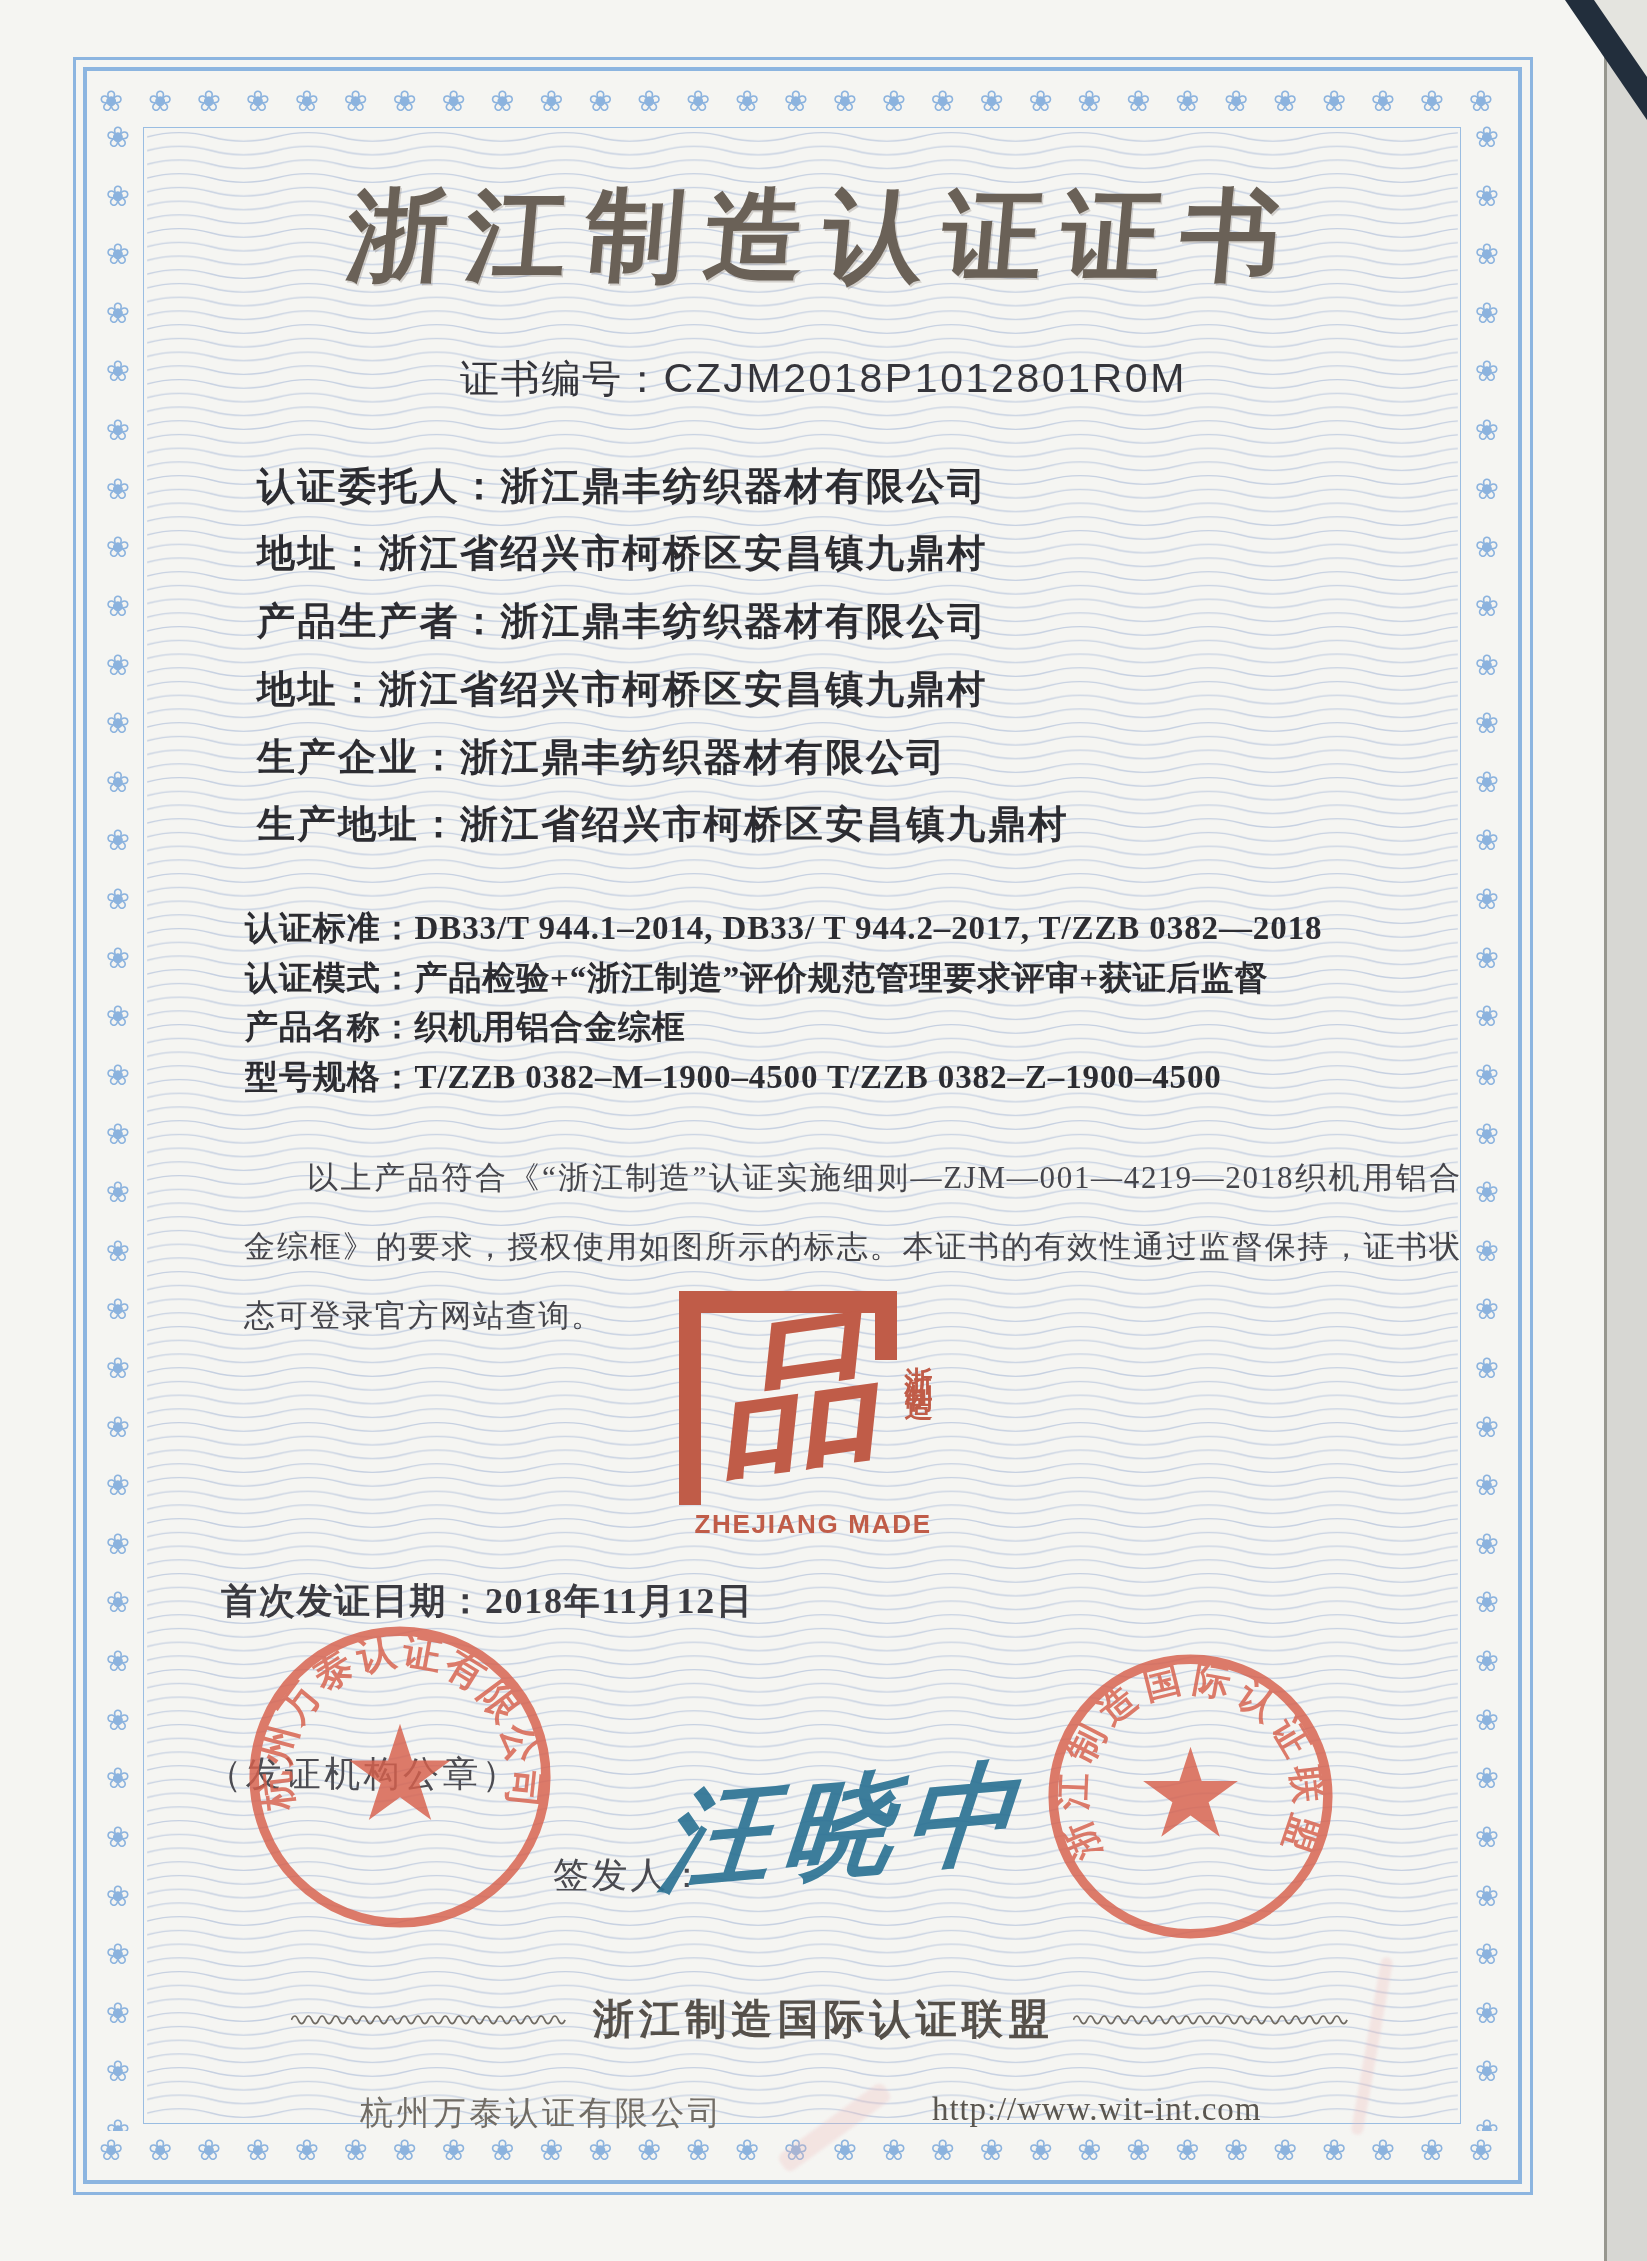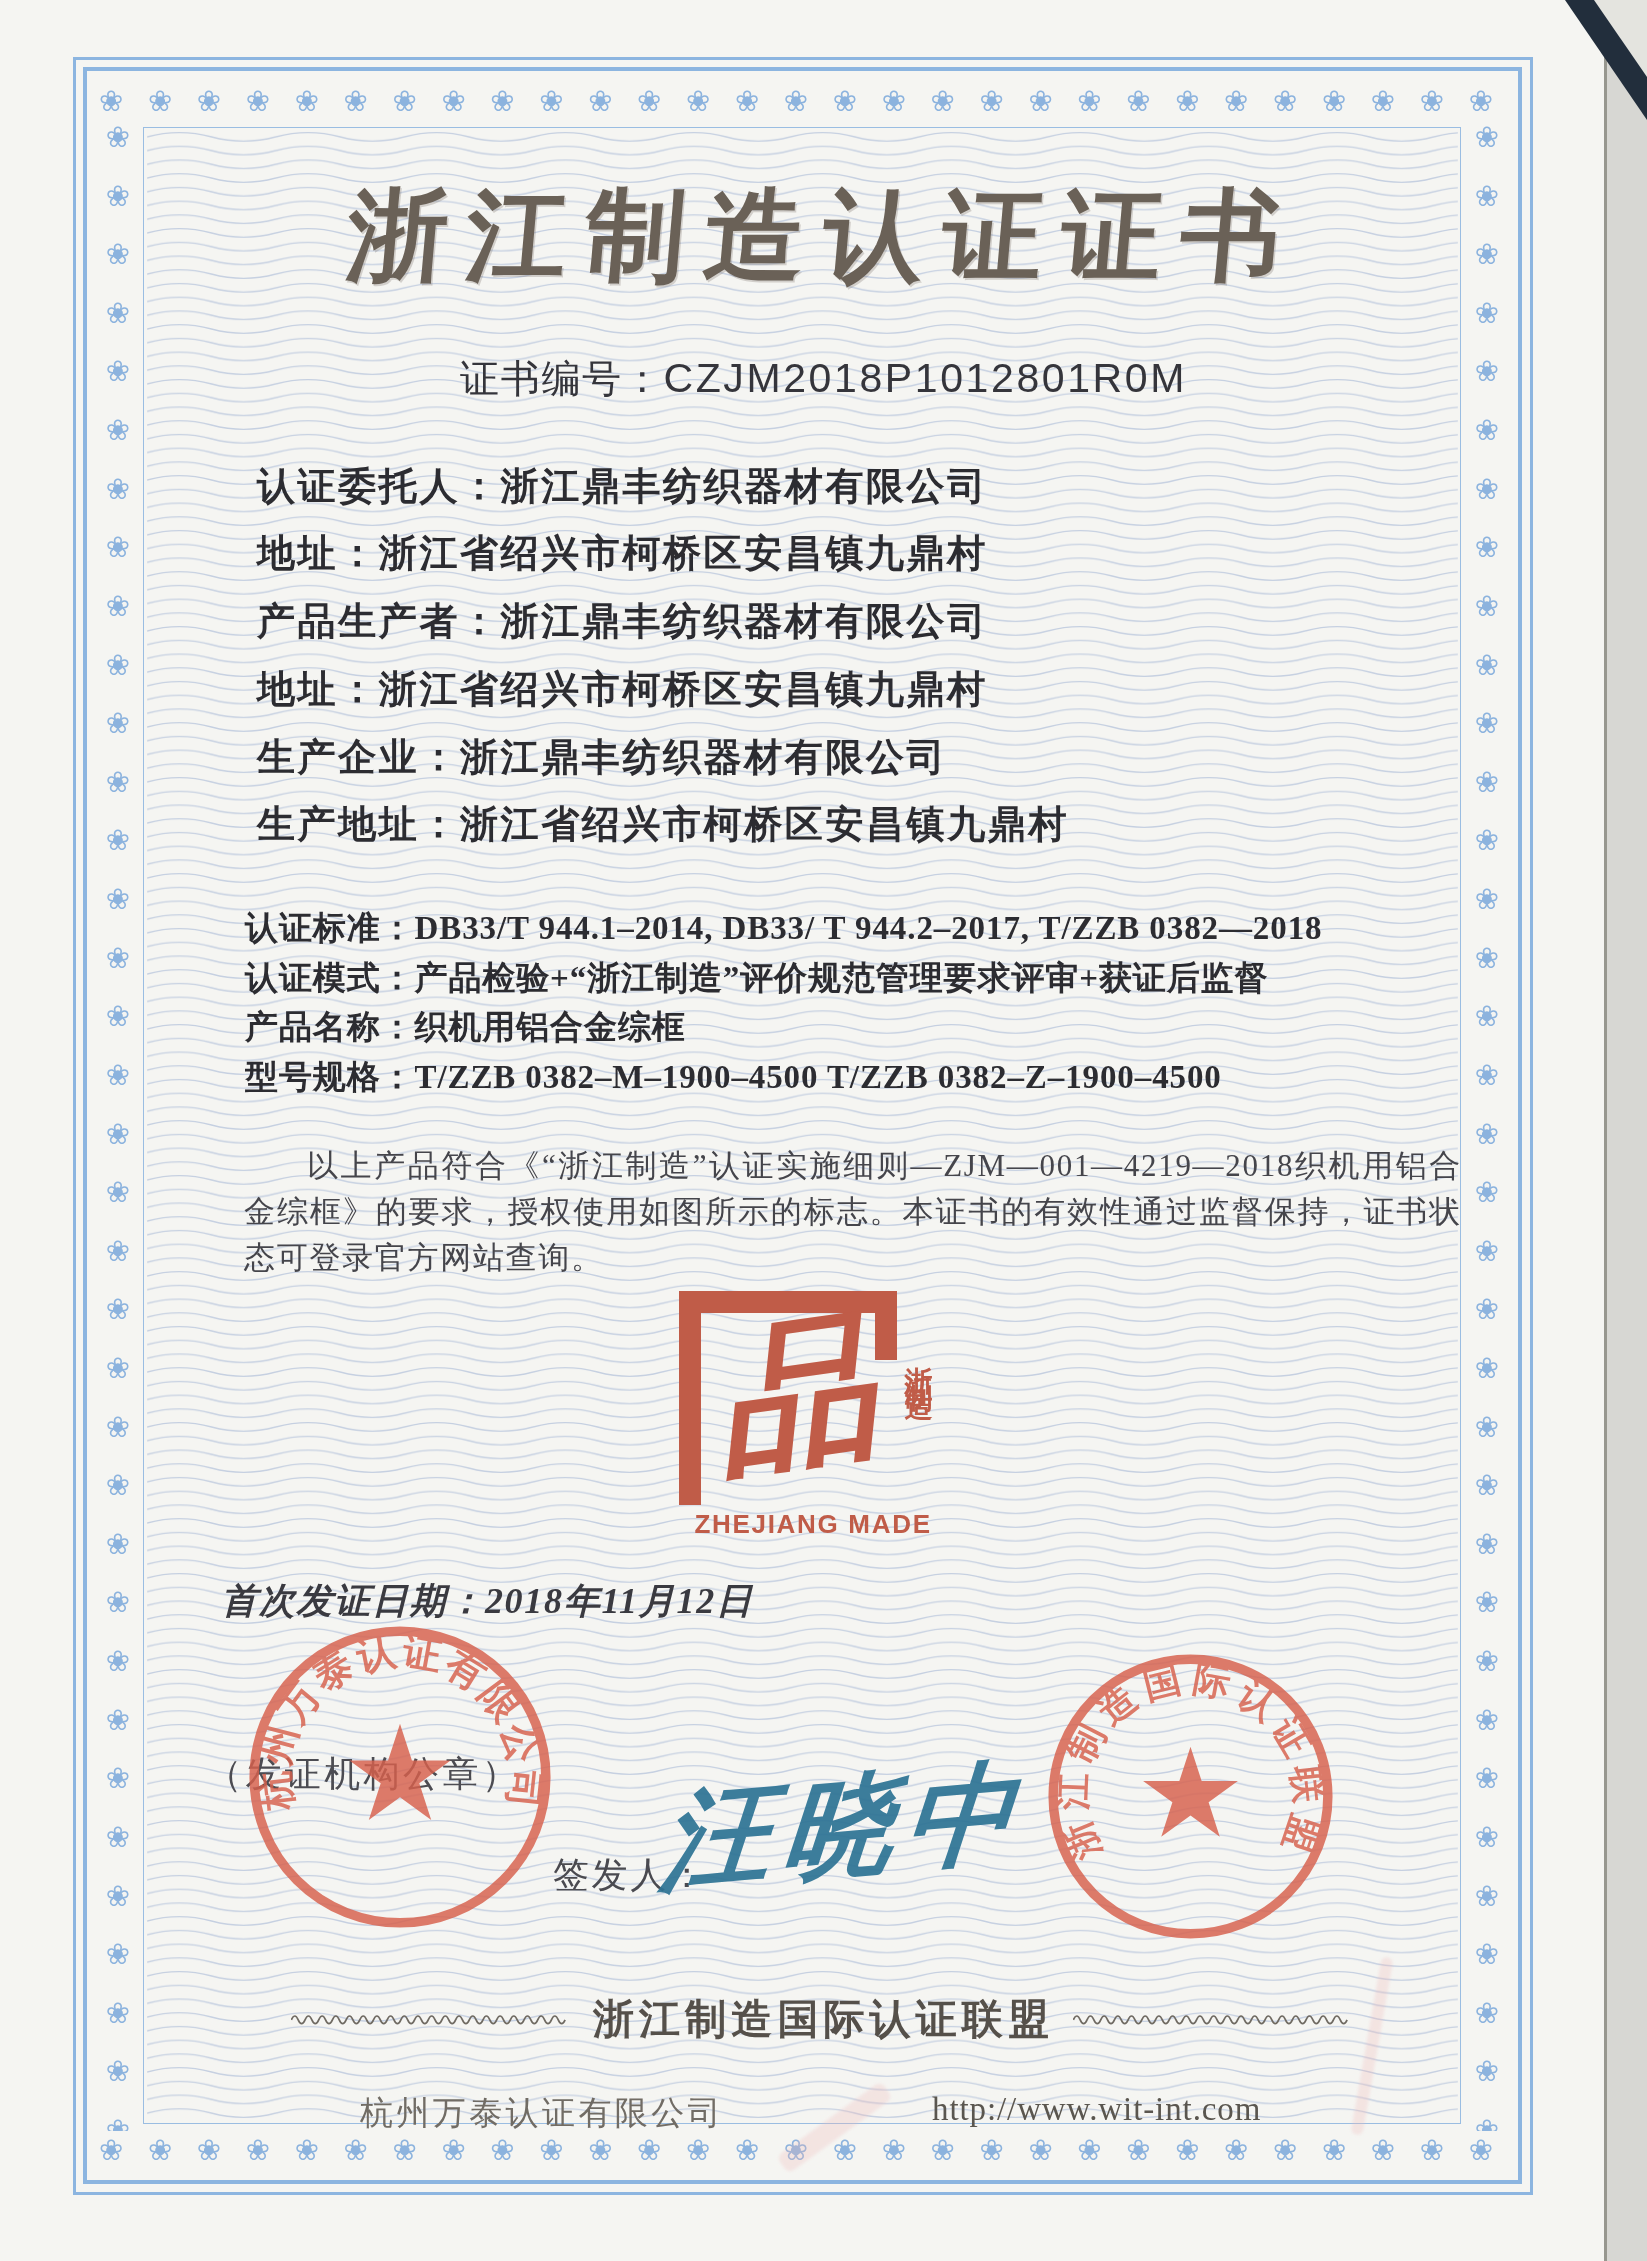--- a/index.html
+++ b/index.html
@@ -34,37 +34,37 @@
   .content{ position:absolute; inset:0; z-index:2; }
   .title{ position:absolute; left:0; right:0; top:170px; text-align:center;
     font-size:100px; font-weight:bold; color:#6a6157; letter-spacing:19px;
     transform:skewX(-5deg); text-shadow:1.7px 1.7px 0 rgba(106,97,87,.25); }
   .certno{ position:absolute; left:0; right:0; top:352px; text-align:center;
     font-size:39px; color:#35353b; letter-spacing:1.7px; }
   .certno .num{ font-family:"Liberation Sans","DejaVu Sans",sans-serif; font-size:41px; letter-spacing:2.6px;margin-top:28px; }
   .fieldline{ position:absolute; left:257px; font-size:38px; font-weight:bold; letter-spacing:2.6px; color:#2c2c31; white-space:nowrap; }
   .specline{ position:absolute; left:245px; font-size:33px; font-weight:bold; letter-spacing:0.9px; color:#2c2c31; white-space:nowrap; }
   .statement{ position:absolute; left:244px; top:1143px; width:1218px;
-    font-size:31px; line-height:46px; letter-spacing:1.7px; color:#45454b;
+    font-size:31px; line-height:69px; letter-spacing:1.7px; color:#45454b;
     text-align:justify; text-indent:63px; }
   
   .logo{ position:absolute; left:679px; top:1291px; width:250px; height:250px; }
   .logo .bar-left{ position:absolute; left:0; top:0; width:22px; height:214px; background:#c05c48; }
   .logo .bar-top{ position:absolute; left:0; top:0; width:218px; height:22px; background:#c05c48; }
   .logo .bar-stub{ position:absolute; left:196px; top:0; width:22px; height:69px; background:#c05c48; }
   .logo .pin{ position:absolute; left:26px; top:10.3px; width:180px; height:189px;
     font-size:159px; font-weight:bold; font-style:italic; color:#c05c48;
     transform:rotate(-8deg); line-height:189px; text-align:center; }
   .logo .vtext{ position:absolute; left:220px; top:53px; writing-mode:vertical-rl;
     font-size:28px; font-weight:bold; color:#c05c48; letter-spacing:8.6px; }
   .logo .caption{ position:absolute; left:15.4px; top:218px; width:235px; text-align:right;
     font-family:Liberation Sans, sans-serif;
     font-size:26px; font-weight:bold; color:#c05c48; letter-spacing:1.7px; white-space:nowrap; }
   
-  .dateline{ position:absolute; left:221px; font-size:36px; font-weight:bold; letter-spacing:1.7px; color:#3a3a40; white-space:nowrap;font-style:italic; }
+  .dateline{ position:absolute; left:221px; font-size:36px; font-weight:bold; letter-spacing:1.7px; color:#3a3a40; white-space:nowrap; }
   .sealnote{ position:absolute; left:206px; top:1750px; font-size:36px; color:#4c4c52; letter-spacing:3.4px;text-align:right; }
   .issuer{ position:absolute; left:553px; top:1851px; font-size:36px; color:#4a4a50; letter-spacing:2.6px; }
   .signature{ position:absolute; left:661px; top:1750px; width:446px;
     font-size:110px; font-style:italic; font-weight:bold; color:#2d7394;
     transform:rotate(-5deg) skewX(-10deg); letter-spacing:12px; opacity:.92; white-space:nowrap; }
   .stamp{ position:absolute; opacity:.82; z-index:3; }
   
   .alliance-row{ position:absolute; left:129px; right:129px; top:1992px;
     display:flex; align-items:center; justify-content:center; gap:19px; }
   .alliance-title{ font-size:41px; font-weight:bold; color:#55504a; letter-spacing:5.1px; white-space:nowrap; }

